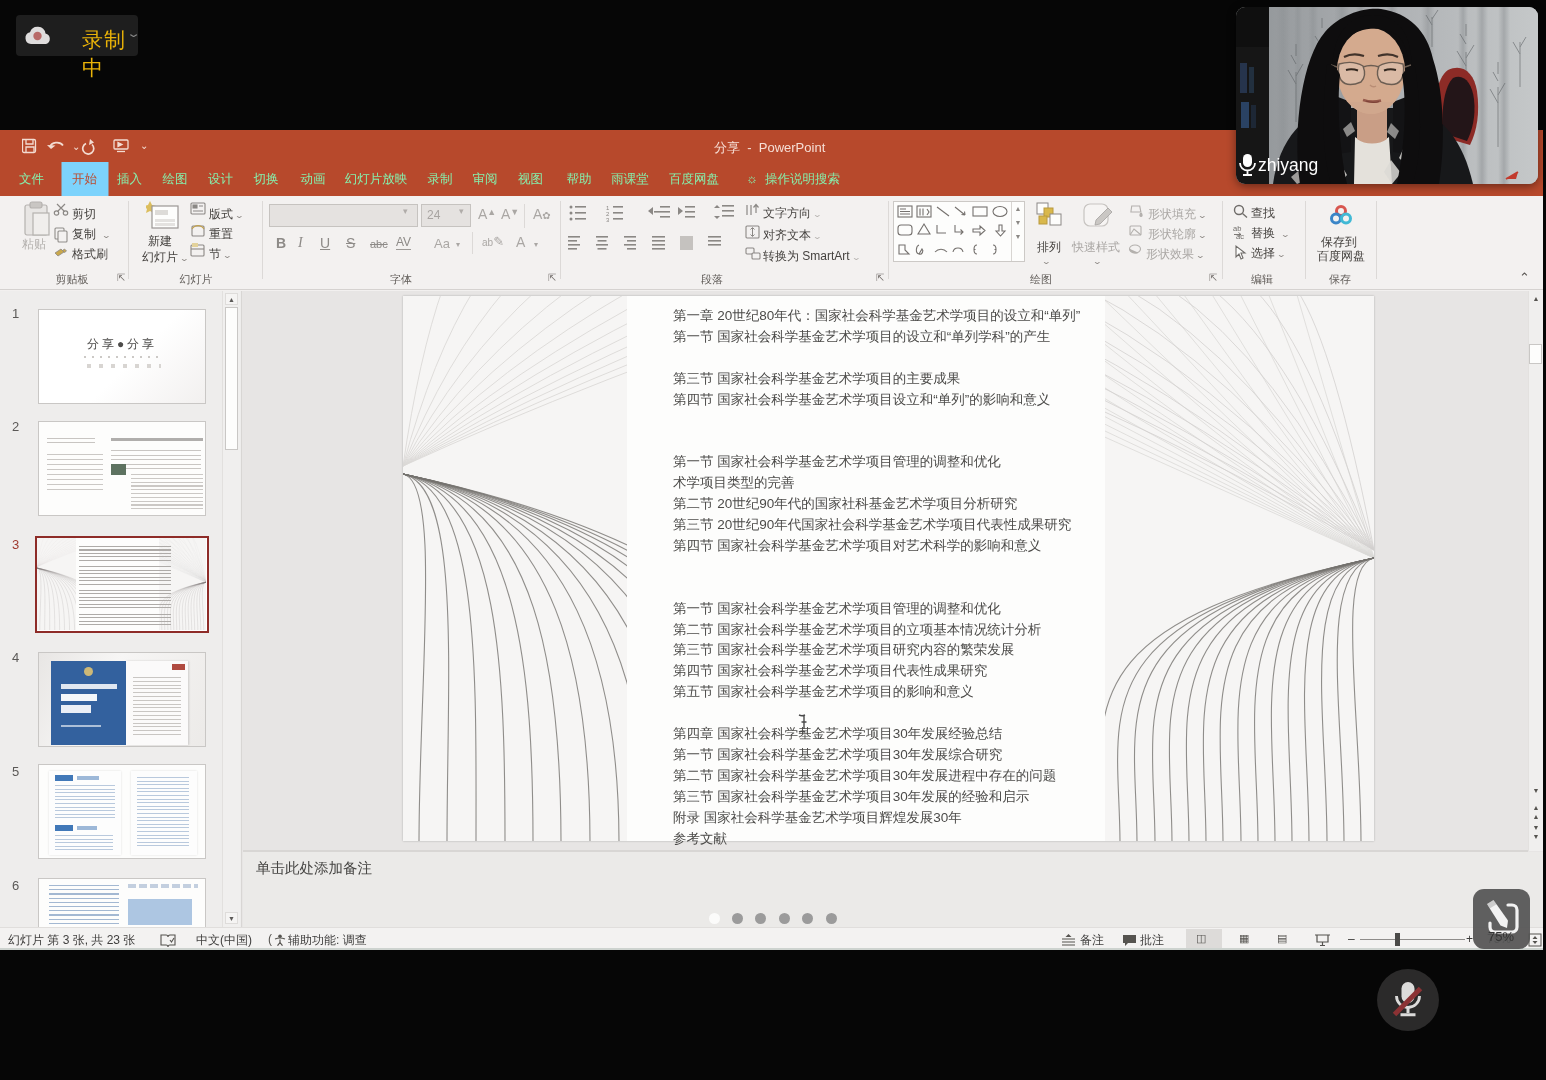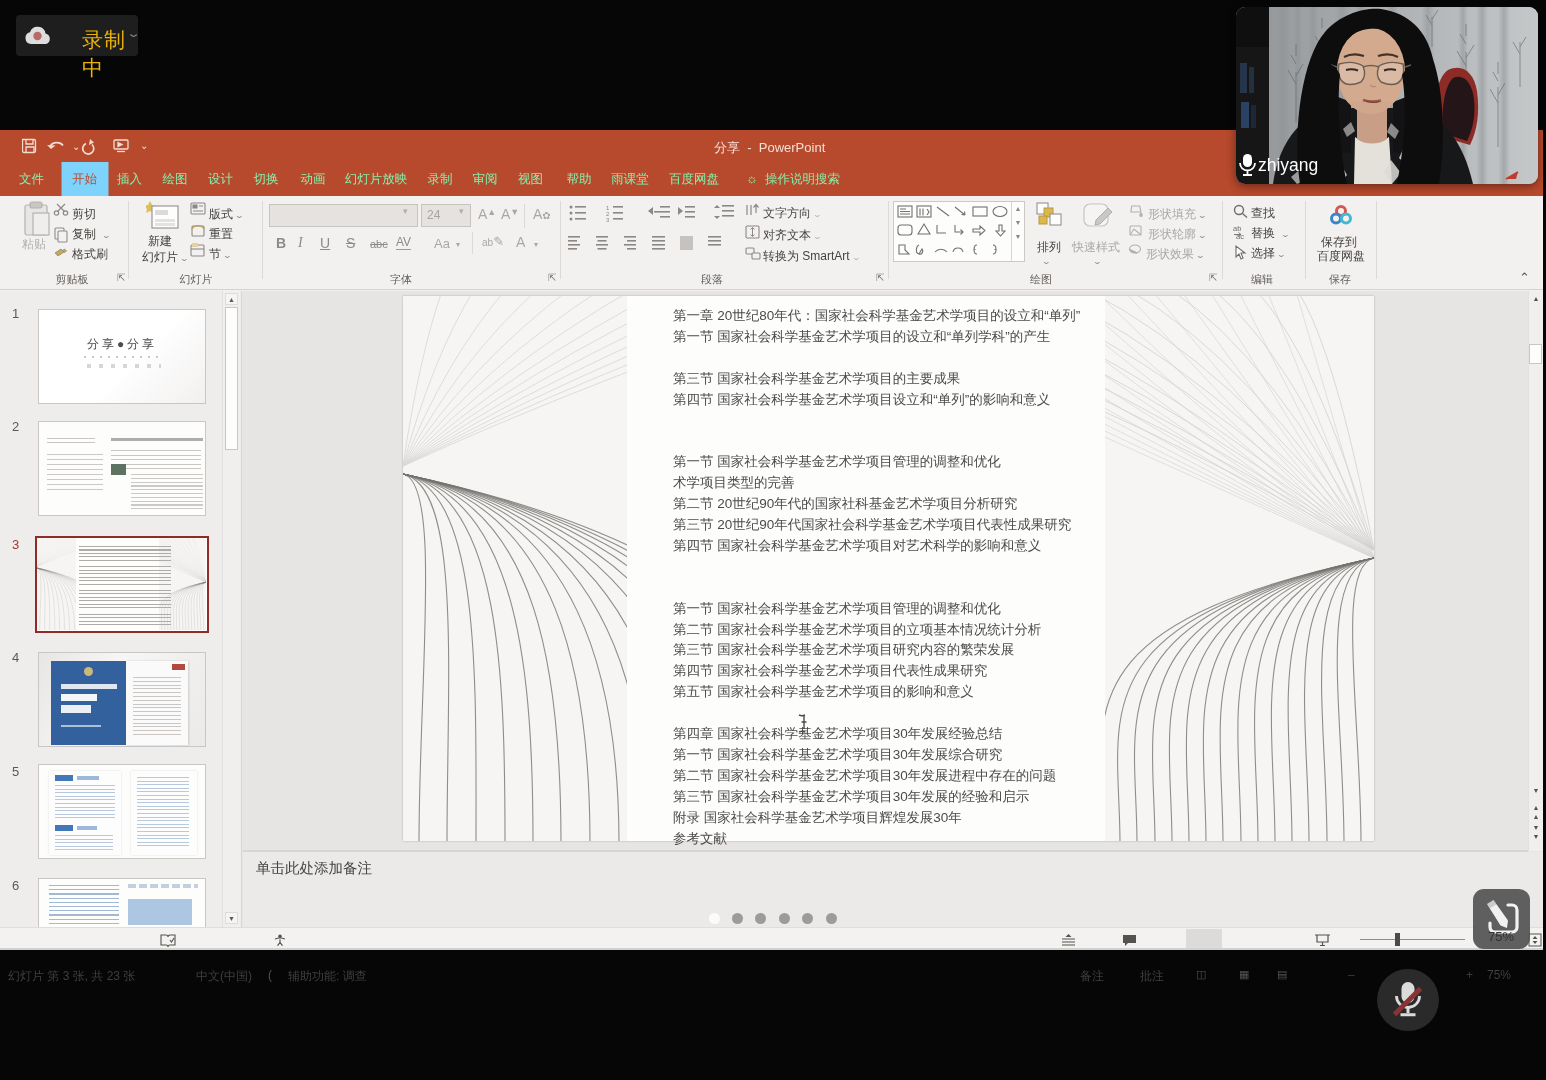--- a/index.html
+++ b/index.html
@@ -35,21 +35,21 @@
 .tnum { position:absolute; left:12px; font-size:13px; color:#5b5957; }
 #pscroll { position:absolute; left:222px; top:0; width:18px; height:636px; background:#f0efee; border-left:1px solid #e2e0de; }
 #mainsb { position:absolute; left:1528px; top:0; width:15px; height:560px; background:#f0efee; border-left:1px solid #e3e1df; }
 #slide { position:absolute; left:403px; top:5px; width:971px; height:545px; background:#f7f6f5; box-shadow:0 0 2px rgba(0,0,0,0.25); }
 .sl { position:absolute; left:270px; font-size:13.5px; color:#4b4a48; white-space:nowrap; line-height:20.9px; }
 #splitter { position:absolute; left:243px; top:559px; width:1285px; height:2px; background:#d8d6d4; }
 #notes { position:absolute; left:243px; top:561px; width:1348px; height:75px; background:#eBEae8; }
 #notes .ph { position:absolute; left:13px; top:7px; font-size:14.5px; color:#454442; }
 #statusbar { position:absolute; left:0; top:636px; width:1543px; height:23px; background:#f3f2f1;
   border-top:1px solid #e0deDC; font-size:12px; color:#403f3e; }
-#statusbar .it { position:absolute; top:4px; white-space:nowrap;margin-top:36px; }
+#statusbar .it { position:absolute; top:4px; white-space:nowrap; }
 
 #cam { position:absolute; left:1236px; top:7px; width:302px; height:177px; border-radius:9px; overflow:hidden;
   box-shadow:0 2px 10px rgba(0,0,0,0.45); background:#b5b8ba; }
 #cam .name { position:absolute; left:22px; top:148px; color:#fdfdfd; font-size:17.5px; }
 
 #annot { position:absolute; left:1473px; top:889px; width:57px; height:60px; background:rgba(84,84,84,0.93); border-radius:11px; }
 #annot .pct { position:absolute; left:15px; top:40px; font-size:13px; color:#343434; }
 
 #micbtn { position:absolute; left:1377px; top:969px; width:62px; height:62px; border-radius:50%; background:#2b2a2a; }
 </style></head>

